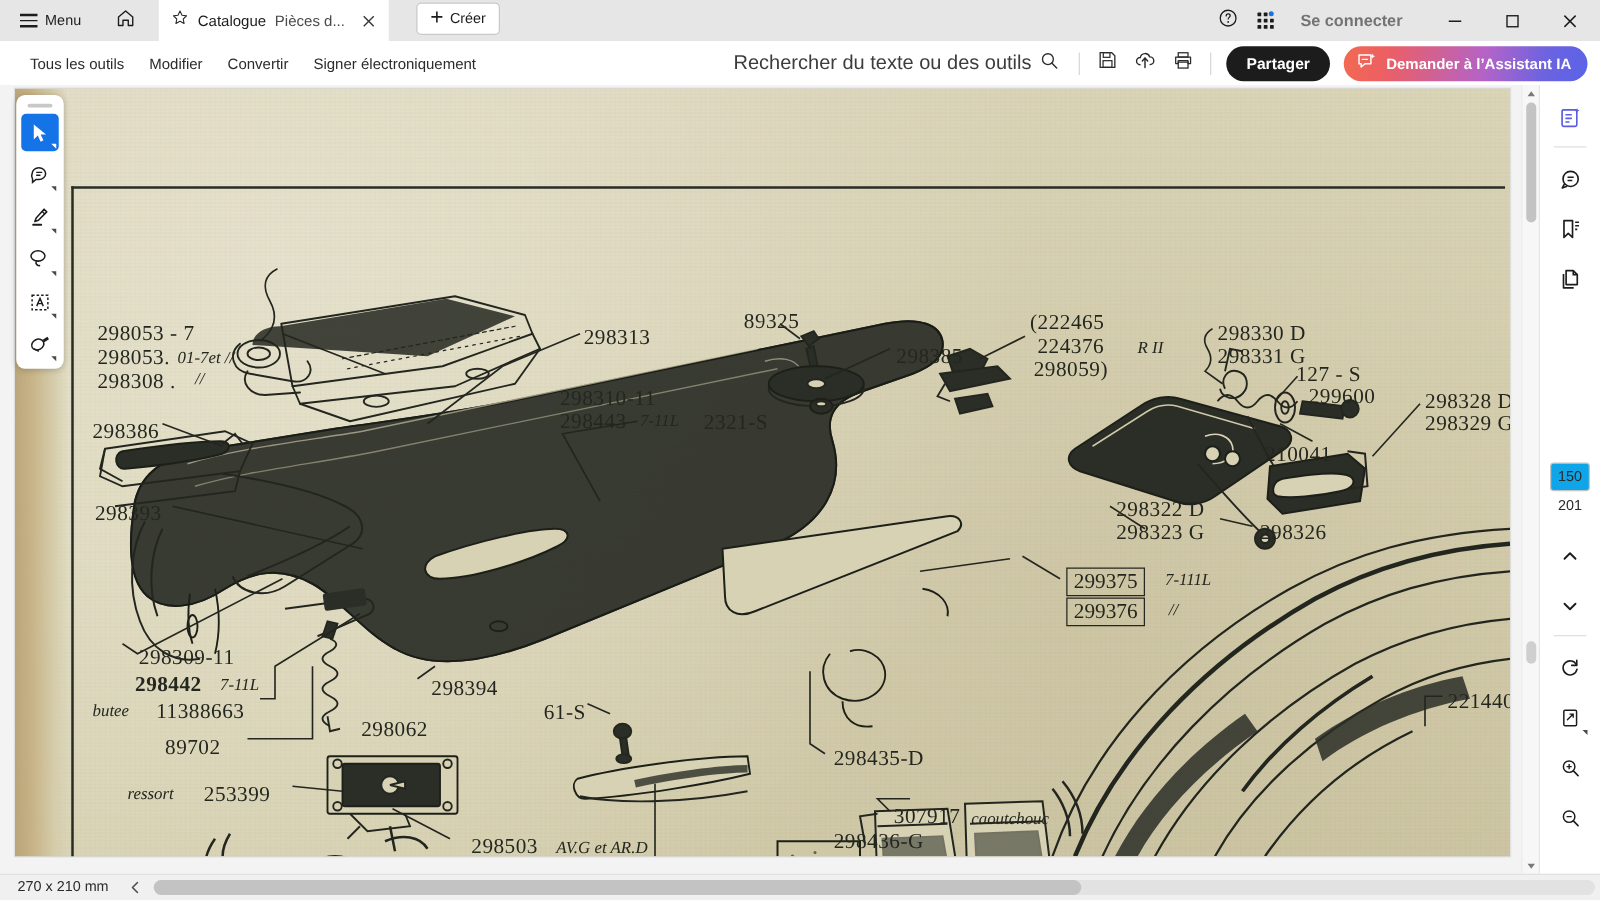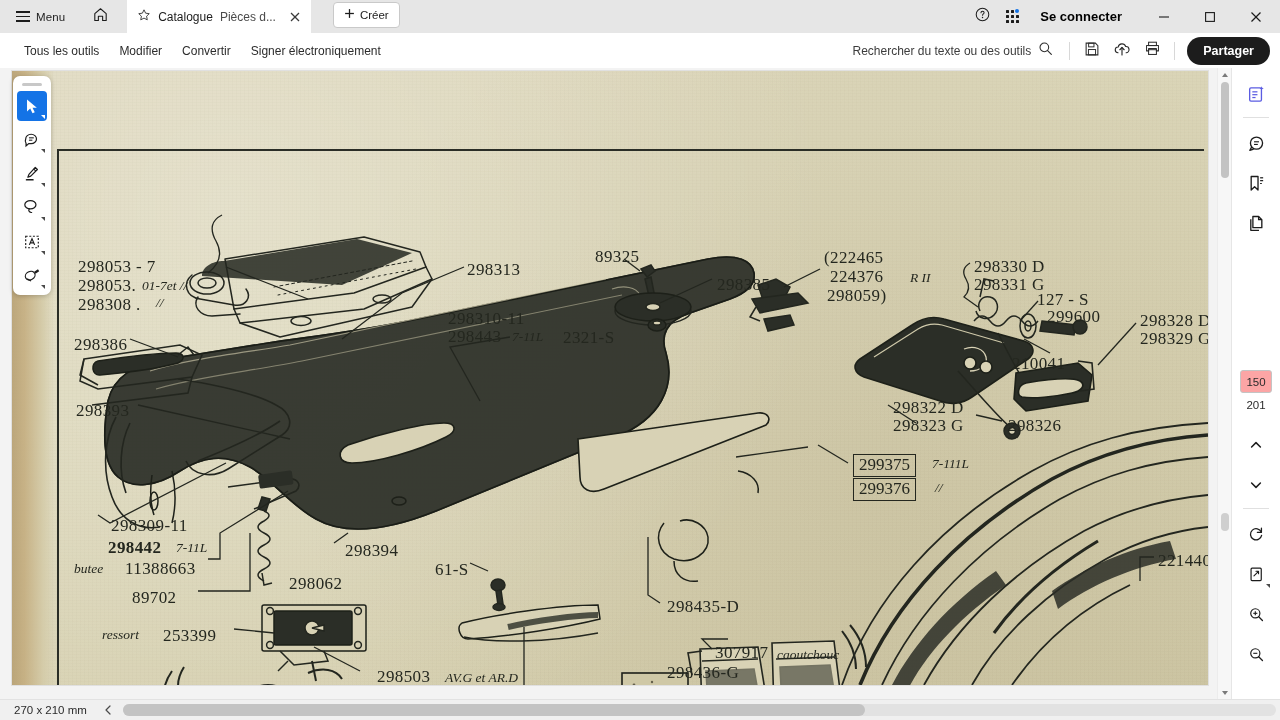--- a/index.html
+++ b/index.html
@@ -45,42 +45,42 @@
     display:flex;align-items:center;gap:5px;height:24px;margin:0 0 4px 10px;padding:0 10px;
     border:1px solid #c9c9c9;border-radius:4px;background:#fff;font-size:11.5px;color:#1c1c1c;
   }
   .tb-right{
     margin-left:auto;display:flex;align-items:center;height:33px;padding-right:2px;gap:2px;
   }
   .icon-btn{
     width:28px;height:28px;display:flex;align-items:center;justify-content:center;border-radius:4px;
   }
   .signin{
-    font-size:13px;font-weight:bold;color:#000000;padding:0 12px;height:28px;
+    font-size:13px;font-weight:bold;color:#737373;padding:0 12px;height:28px;
     display:flex;align-items:center;border-radius:4px;margin-right:6px;
   }
   .wbtn{width:44px;height:33px;display:flex;align-items:center;justify-content:center;}
 
   
   .dots{width:13px;height:13px;position:relative;}
   .dots span{position:absolute;width:3px;height:3px;background:#1c1c1c;border-radius:.5px;}
   .dots span.blue{background:#1473e6;border-radius:50%;width:4px;height:4px;}
 
   
   .toolbar{
     position:absolute;left:0;top:33px;width:1280px;height:35px;background:#fff;
     display:flex;align-items:center;border-bottom:1px solid #e3e3e3;
   }
   .tool-menu{display:flex;align-items:center;height:35px;padding-left:14px;gap:0px;}
   .tool-menu .item{
     font-size:12px;color:#2c2c2c;padding:5px 10px;border-radius:4px;white-space:nowrap;
   }
   .toolbar-right{margin-left:auto;display:flex;align-items:center;gap:2px;padding-right:10px;}
   .search-box{display:flex;align-items:center;gap:7px;padding:4px 8px;border-radius:4px;}
-  .search-text{font-size:12px;color:#3c3c3c;white-space:nowrap;}
+  .search-text{font-size:16px;color:#3c3c3c;white-space:nowrap;}
   .tb-sep{width:1px;height:18px;background:#d8d8d8;margin:0 6px;}
   .share-btn{
     background:#1c1c1c;color:#fff;font-size:12.5px;font-weight:bold;border-radius:16px;
     padding:0 16px;height:28px;display:flex;align-items:center;margin-left:4px;
   }
   .ai-btn{
     height:28px;border-radius:16px;display:flex;align-items:center;gap:7px;padding:0 13px 0 10px;
     background:linear-gradient(100deg,#f26a52 0%,#ec5f63 18%,#b363c8 58%,#6c63e0 82%,#5b63e8 100%);
     color:#fff;font-size:12px;font-weight:bold;margin-left:9px;white-space:nowrap;
   }
@@ -148,21 +148,21 @@
   .ltool.active .caret{border-top-color:#ffffff;}
 
   
   .rightrail{
     position:absolute;right:0;top:68px;width:48px;height:632px;background:#fff;
     border-left:1px solid #e6e6e6;display:flex;flex-direction:column;align-items:center;
   }
   .rtool{width:32px;height:32px;margin-top:8px;border-radius:4px;display:flex;align-items:center;justify-content:center;}
   .rail-sep{width:26px;height:1px;background:#e0e0e0;margin:7px 0 1px 0;}
   .pagebox{
-    width:30px;height:21px;border:1px solid #c4c4c4;border-radius:3px;background:#fca5a5;
+    width:30px;height:21px;border:1px solid #c4c4c4;border-radius:3px;background:#0ea5e9;
     display:flex;align-items:center;justify-content:center;font-size:11.5px;color:#2b2b2b;
   }
   .pagetotal{font-size:11.5px;color:#2b2b2b;margin-top:6px;}
 
   
   .vscroll{
     position:absolute;right:48px;top:68px;width:14px;height:632px;background:#f7f7f7;
     border-left:1px solid #ececec;
   }
   .vscroll .arrow{width:14px;height:14px;display:flex;align-items:center;justify-content:center;}
@@ -322,20 +322,30 @@
         <span>
           <svg width="17" height="17" viewBox="0 0 20 20">
               <rect x="5.4" y="2.6" width="9.2" height="4" fill="none" stroke="#2c2c2c" stroke-width="1.2"></rect>
               <path d="M3 6.6h14v6.2h-2.4V10H5.4v2.8H3z" fill="none" stroke="#2c2c2c" stroke-width="1.2" stroke-linejoin="round"></path>
               <rect x="5.4" y="11.4" width="9.2" height="5.6" fill="none" stroke="#2c2c2c" stroke-width="1.2"></rect>
             </svg>
         </span>
       </div>
       <div class="tb-sep"></div>
       <div class="share-btn">Partager</div>
+      <div class="ai-btn">
+        <span>
+          <svg width="17" height="17" viewBox="0 0 20 20">
+              <path d="M2.6 3.6h11.2v8.2H8.2l-3.6 3v-3H2.6z" fill="none" stroke="#fff" stroke-width="1.35" stroke-linejoin="round"></path>
+              <path d="M15.4 2.2l.7 1.7 1.7.7-1.7.7-.7 1.7-.7-1.7-1.7-.7 1.7-.7z" fill="#fff"></path>
+              <line x1="5.6" y1="7.6" x2="10.6" y2="7.6" stroke="#fff" stroke-width="1.2" stroke-linecap="round"></line>
+            </svg>
+        </span>
+        <span>Demander à l’Assistant IA</span>
+      </div>
     </div>
   </div>
 
   <div class="docarea">
     <div class="page">
       <div class="page-bg"></div>
       <div class="page-grain"></div>
       <div class="scan-edge"></div>
 
 

